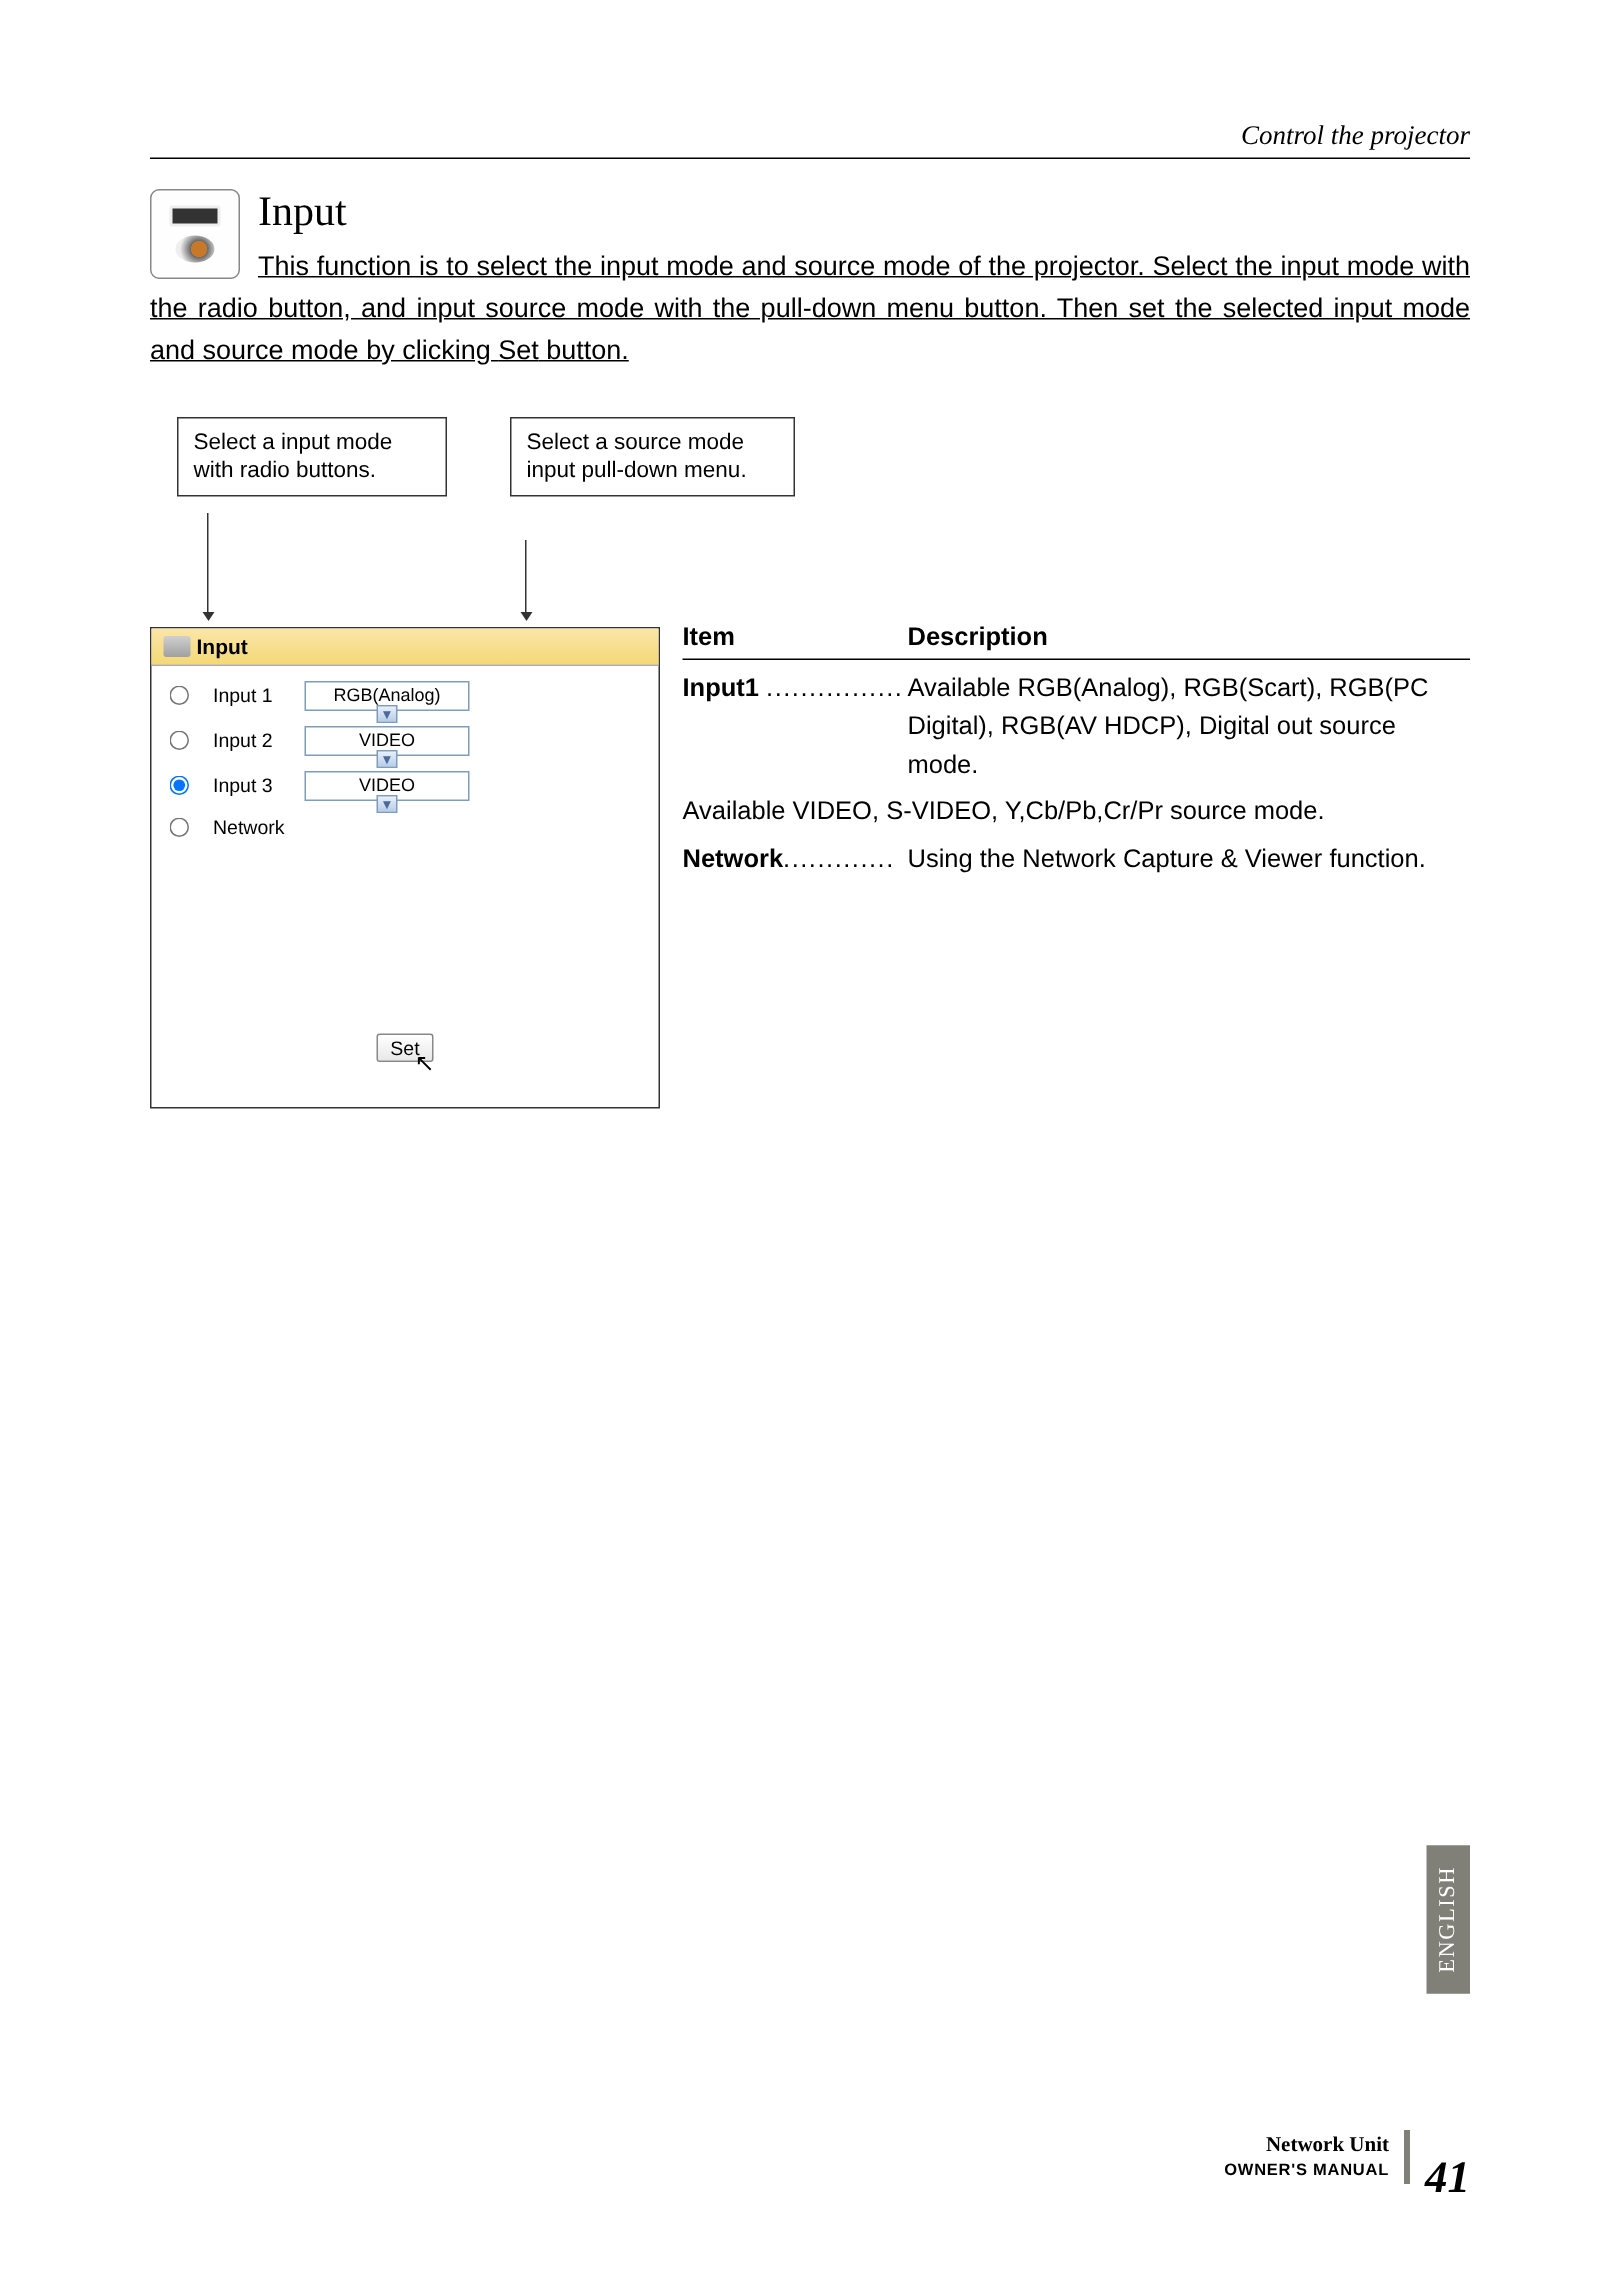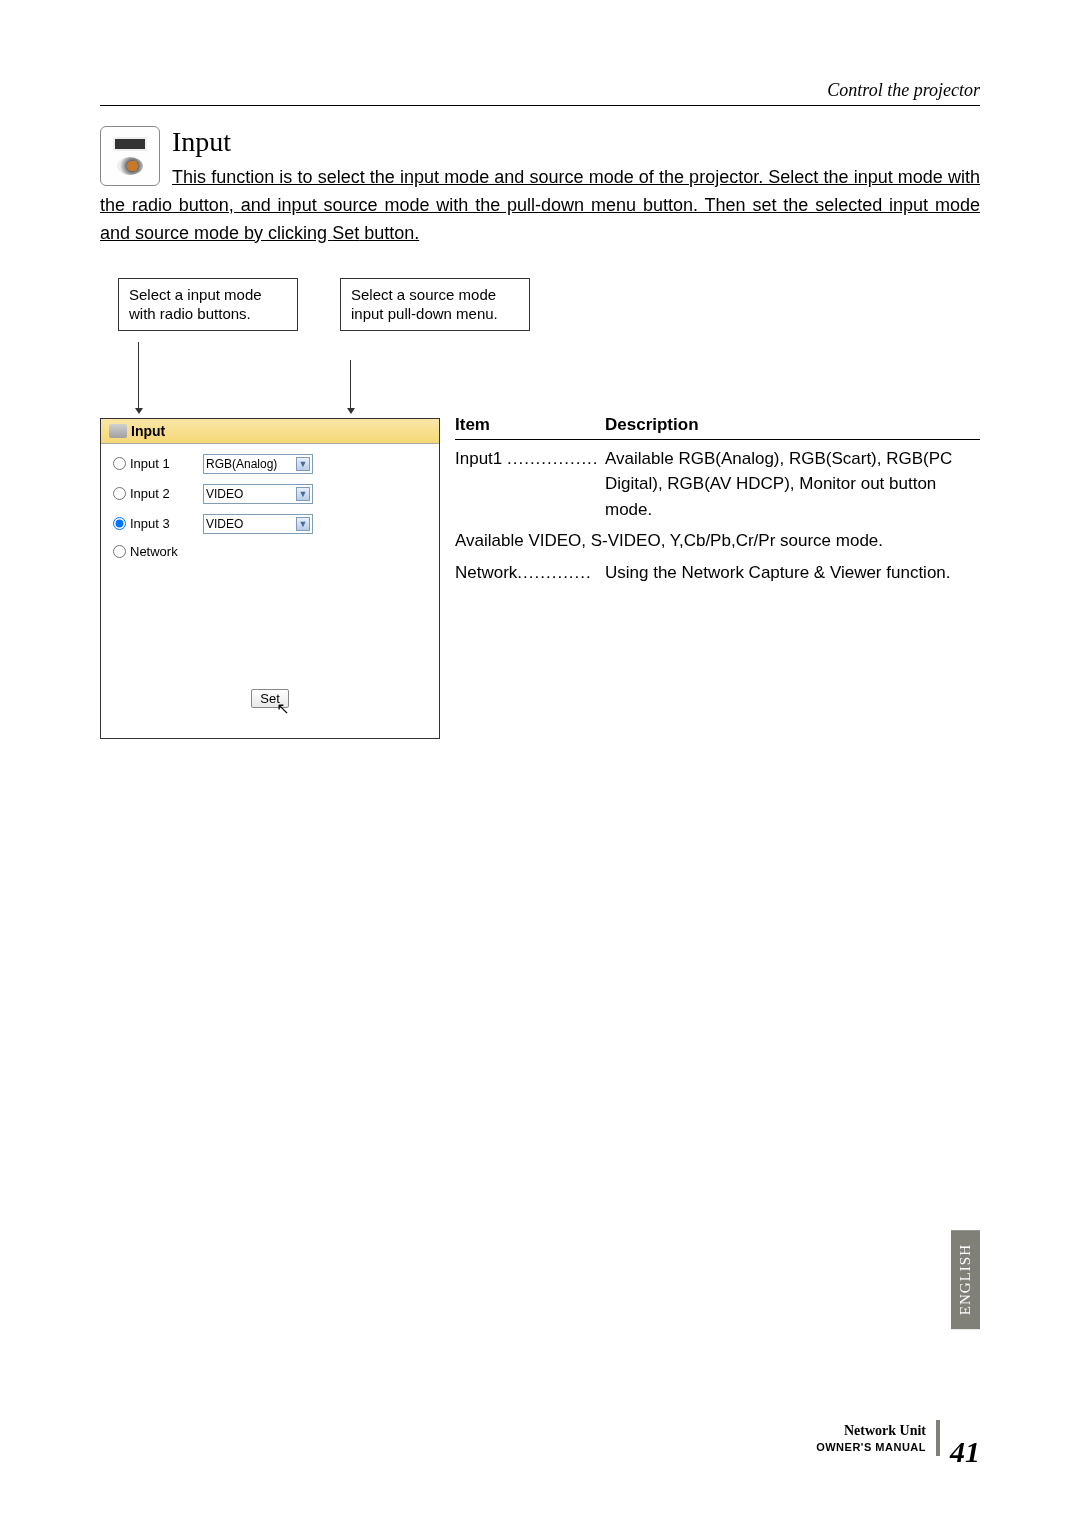--- a/index.html
+++ b/index.html
@@ -134,34 +134,35 @@
     }
     .ui-row {
       display: flex;
       align-items: center;
       margin-bottom: 10px;
     }
     .ui-row label {
       flex: 0 0 90px;
       display: flex;
       align-items: center;
-      gap: 4px;
+      gap: 16px;
       font-size: 13px;
     }
     .ui-row input[type=radio] { margin: 0; }
     .ui-select {
       border: 1px solid #7f9db9;
       background: #fff;
       font-size: 12px;
       padding: 1px 2px;
       width: 110px;
       height: 20px;
       display: flex;
       justify-content: space-between;
       align-items: center;
+      flex-direction: column;
     }
     .ui-select .arrow {
       width: 14px; height: 14px;
       background: linear-gradient(#e8f0fb,#b8cce8);
       border: 1px solid #7f9db9;
       display: flex; align-items: center; justify-content: center;
       font-size: 9px; color: #4a6a9a;
     }
     .set-row {
       text-align: center;
@@ -199,21 +200,21 @@
     .desc-header .col-item { width: 150px; }
     .desc-row {
       display: flex;
       padding-top: 6px;
       line-height: 1.5;
     }
     .desc-row .col-item {
       width: 150px;
       white-space: nowrap;
     }
-    .desc-row .col-item .term { font-weight: normal; }
+    .desc-row .col-item .term { font-weight: bold; }
     .desc-row .col-desc { flex: 1; }
     .dots { letter-spacing: 1px; }
     
     .side-tab {
       position: absolute;
       right: 100px;
       bottom: 200px;
       background: #808078;
       color: #fff;
       writing-mode: vertical-rl;
@@ -334,21 +335,21 @@
       </div>
     </div>
 
     <div class="desc-table">
       <div class="desc-header">
         <div class="col-item">Item</div>
         <div class="col-desc">Description</div>
       </div>
       <div class="desc-row">
         <div class="col-item"><span class="term">Input1</span> <span class="dots">................</span></div>
-        <div class="col-desc">Available RGB(Analog), RGB(Scart), RGB(PC Digital), RGB(AV HDCP), Monitor out button mode.</div>
+        <div class="col-desc">Available RGB(Analog), RGB(Scart), RGB(PC Digital), RGB(AV HDCP), Digital out source mode.</div>
       </div>
       <div class="desc-row">
         <div class="col-desc">Available VIDEO, S-VIDEO, Y,Cb/Pb,Cr/Pr source mode.</div>
       </div>
       <div class="desc-row">
         <div class="col-item"><span class="term">Network</span><span class="dots">.............</span></div>
         <div class="col-desc">Using the Network Capture &amp; Viewer function.</div>
       </div>
     </div>
   </div>

